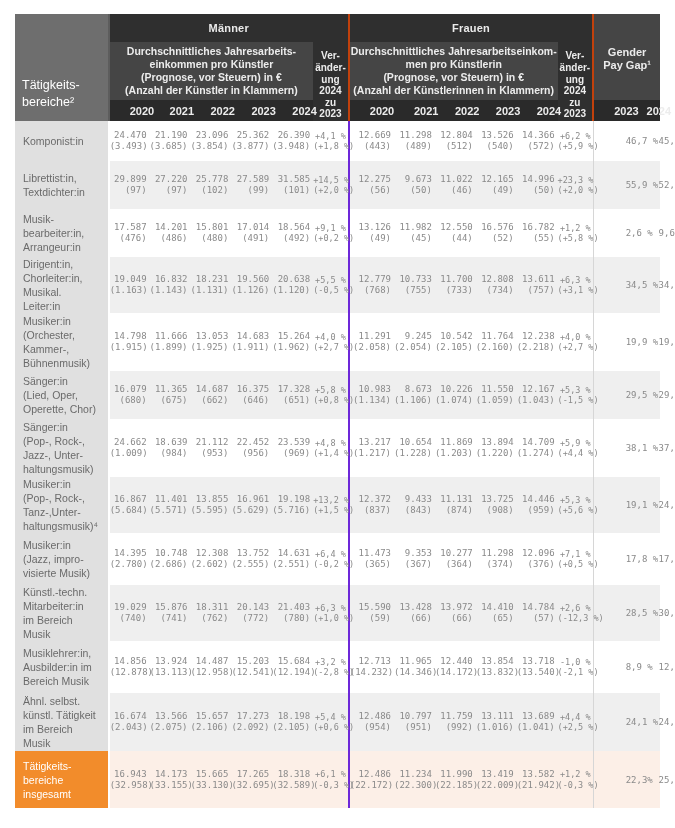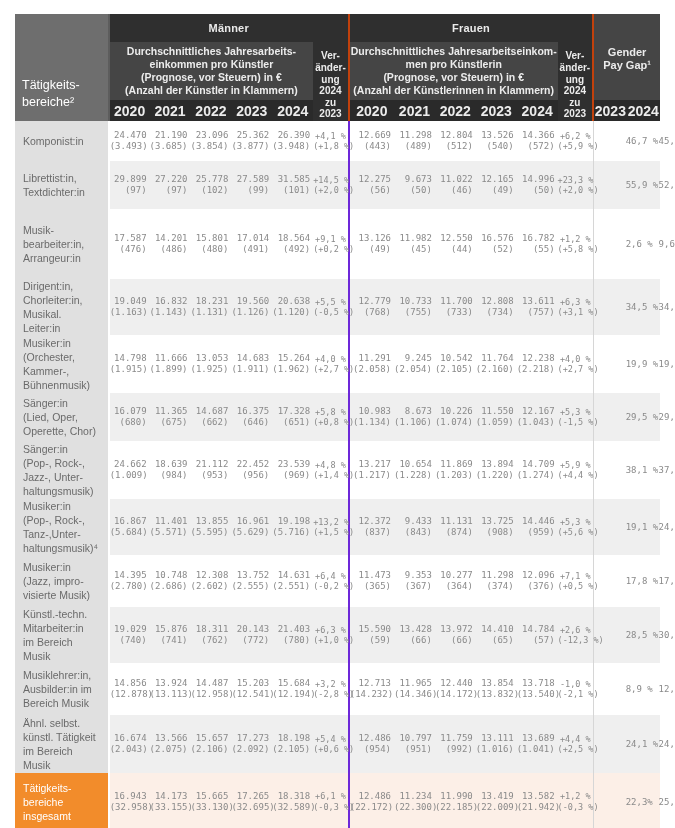--- a/index.html
+++ b/index.html
@@ -4,21 +4,21 @@
 <style>
   html, body { margin:0; padding:0; background:#ffffff; }
   body { width:675px; height:828px; position:relative; font-family:"Liberation Sans", sans-serif; color:#7a7a7a; overflow:hidden; }
   table { position:absolute; left:15px; top:14px; width:645px; border-collapse:collapse; table-layout:fixed; }
   td, th { padding:0; margin:0; }
   .hdr-cat { background:#6e6e6e; color:#ffffff; font-size:12.5px; font-weight:normal; text-align:left; padding-left:7px; vertical-align:bottom; padding-bottom:10px; line-height:17px; border-right:2px solid #5d5d5d; }
   .hdr-group { background:#2f2f2f; color:#eaeaea; font-size:11px; height:28px; text-align:center; letter-spacing:0.2px; }
   .hdr-sub { background:#454545; color:#ececec; font-size:10.5px; line-height:13px; text-align:center; height:58px; vertical-align:middle; }
   .hdr-change { background:#2f2f2f; color:#ececec; font-size:10px; line-height:11.6px; text-align:center; vertical-align:bottom; padding-bottom:1px; }
   .hdr-gap { background:#454545; color:#ececec; font-size:11px; line-height:13px; text-align:center; vertical-align:top; padding-top:32px; }
-  .hdr-year { background:#2a2a2a; color:#ececec; font-size:14px; height:21px; text-align:center; }
+  .hdr-year { background:#2a2a2a; color:#ececec; font-size:11px; height:21px; text-align:center;padding-left:20px; }
   .sep-left { border-left:2px solid #c2410c; }
   .cat { background:#e0e0e0; color:#6a6a6a; font-size:10.5px; line-height:14px; padding-left:8px; vertical-align:middle; border-right:2px solid #ffffff; }
   .row-odd td.val, .row-odd td.chg, .row-odd td.gap { background:#ffffff; }
   .row-even td.val, .row-even td.chg, .row-even td.gap { background:#efefef; }
   .row-total td.val, .row-total td.chg, .row-total td.gap { background:#fcefe7; }
   .row-total .cat { background:#f28c2b; color:#ffffff; }
   .val { font-family:"DejaVu Sans Mono", monospace; font-size:9px; text-align:right; line-height:11px; color:#8a8a8a; padding-right:3px; vertical-align:middle; }
   .chg { font-family:"DejaVu Sans Mono", monospace; font-size:8.5px; text-align:right; line-height:10.5px; color:#8a8a8a; padding-right:2px; vertical-align:middle; }
   .gap { font-family:"DejaVu Sans Mono", monospace; font-size:9px; text-align:center; color:#8a8a8a; vertical-align:middle; white-space:nowrap;padding-left:32px; }
   .fr-first { border-left:2px solid #6d28d9; }
@@ -193,21 +193,21 @@
           <span>14.996</span>
           <span>(50)</span>
         </td>
         <td class="chg">
           <span>+23,3 %</span>
           <span>(+2,0 %)</span>
         </td>
         <td class="gap gap-first">55,9 %</td>
         <td class="gap">52,5 %</td>
       </tr>
-      <tr class="row-odd" style="height: 70px; margin-top: 10px;">
+      <tr class="row-odd" style="height: 48px; margin-top: 10px;">
         <td class="cat" style="white-space:pre-line">Musik-
 bearbeiter:in,
 Arrangeur:in</td>
         <td class="val">
           <span>17.587</span>
           <span>(476)</span>
         </td>
         <td class="val">
           <span>14.201</span>
           <span>(486)</span>

